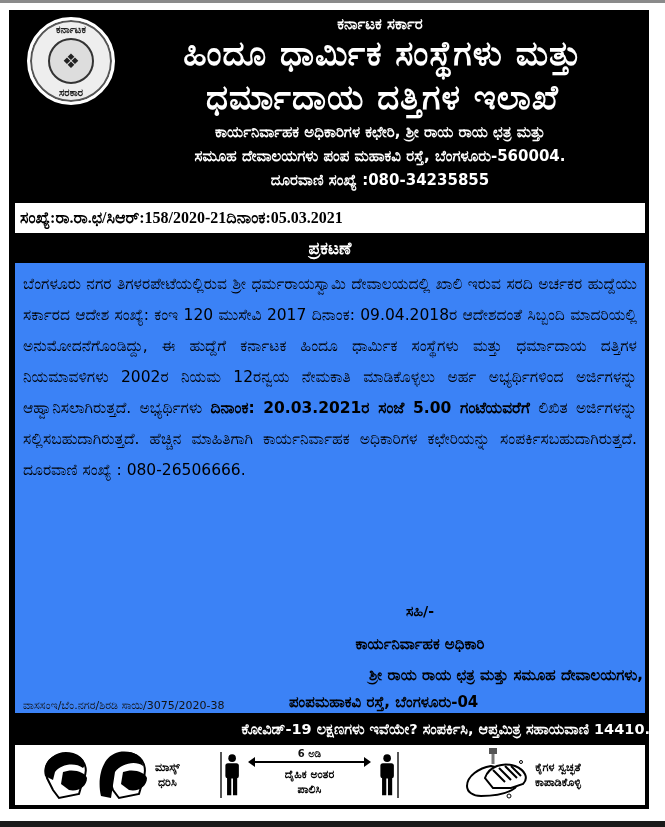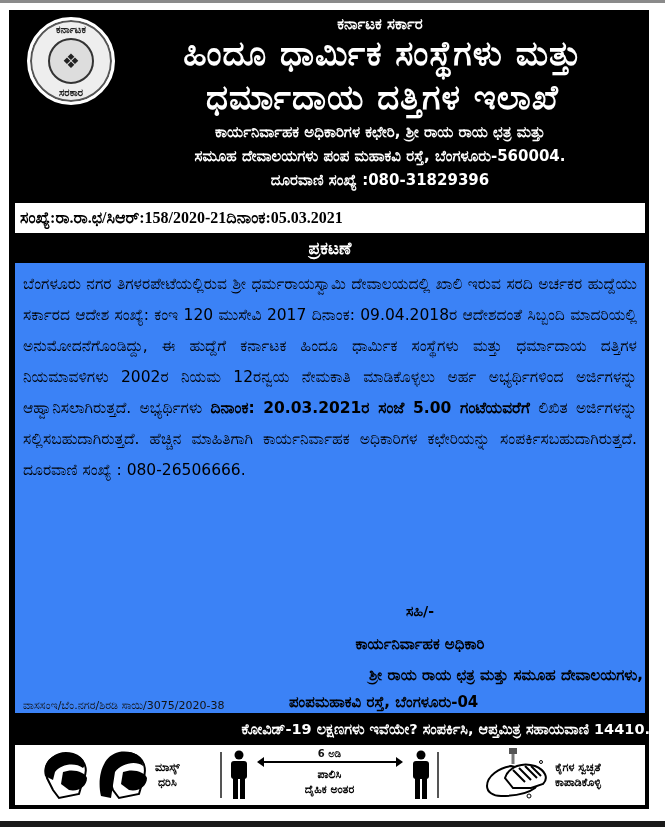--- a/index.html
+++ b/index.html
@@ -84,21 +84,21 @@
       <div class="inner">
         <div class="glyph">❖</div>
       </div>
       <div class="arc-bot">ಸರಕಾರ</div>
     </div>
     <div class="h-gov">ಕರ್ನಾಟಕ ಸರ್ಕಾರ</div>
     <div class="h-dept1">ಹಿಂದೂ ಧಾರ್ಮಿಕ ಸಂಸ್ಥೆಗಳು ಮತ್ತು</div>
     <div class="h-dept2">ಧರ್ಮಾದಾಯ ದತ್ತಿಗಳ ಇಲಾಖೆ</div>
     <div class="h-addr1">ಕಾರ್ಯನಿರ್ವಾಹಕ ಅಧಿಕಾರಿಗಳ ಕಛೇರಿ, ಶ್ರೀ ರಾಯ ರಾಯ ಛತ್ರ ಮತ್ತು</div>
     <div class="h-addr2">ಸಮೂಹ ದೇವಾಲಯಗಳು ಪಂಪ ಮಹಾಕವಿ ರಸ್ತೆ, ಬೆಂಗಳೂರು-560004.</div>
-    <div class="h-phone">ದೂರವಾಣಿ ಸಂಖ್ಯೆ :080-31829396</div>
+    <div class="h-phone">ದೂರವಾಣಿ ಸಂಖ್ಯೆ :080-34235855</div>
   </div>
 
   <div class="refbar">
     <span>ಸಂಖ್ಯೆ:ರಾ.ರಾ.ಛ/ಸಿಆರ್:158/2020-21</span>
     <span>ದಿನಾಂಕ:05.03.2021</span>
   </div>
 
   <div class="notice-title">ಪ್ರಕಟಣೆ</div>
 
   <div class="bodybox">
@@ -124,33 +124,33 @@
         <path d="M12 28 C6 10 22 0 36 4 C48 8 50 20 46 30 L42 44 L22 48 L16 40 Z" fill="#fff" stroke="#000" stroke-width="2"></path>
         <path d="M4 46 C0 30 4 6 22 2 C36 0 46 6 46 16 C38 10 24 14 18 22 L14 48 Z" fill="#000"></path>
         <path d="M26 22 C36 18 48 22 50 28 C50 36 42 42 32 40 L24 34 Z" fill="#000"></path>
       </svg>
       <div class="ic-label">
         <div>ಮಾಸ್ಕ್</div>
         <div>ಧರಿಸಿ</div>
       </div>
     </div>
     <div class="sep"></div>
-    <div class="cell" style="width:215px; justify-content:center; gap:4px;">
+    <div class="cell" style="width:175px; justify-content:center; gap:4px;">
       <svg width="24" height="50" viewBox="0 0 24 50">
         <circle cx="12" cy="5" r="4.5" fill="#000"></circle>
         <rect x="4" y="11" width="16" height="18" rx="3" fill="#000"></rect>
         <rect x="6" y="27" width="5" height="22" fill="#000"></rect>
         <rect x="13" y="27" width="5" height="22" fill="#000"></rect>
       </svg>
       <div class="dist">
         <div class="top">6 ಅಡಿ</div>
         <div class="arrow"></div>
         <div class="lbl ic-label">
+          <div>ದೈಹಿಕ ಅಂತರ</div>
           <div>ಪಾಲಿಸಿ</div>
-          <div>ದೈಹಿಕ ಅಂತರ</div>
         </div>
       </div>
       <svg width="24" height="50" viewBox="0 0 24 50">
         <circle cx="12" cy="5" r="4.5" fill="#000"></circle>
         <rect x="4" y="11" width="16" height="18" rx="3" fill="#000"></rect>
         <rect x="6" y="27" width="5" height="22" fill="#000"></rect>
         <rect x="13" y="27" width="5" height="22" fill="#000"></rect>
       </svg>
     </div>
     <div class="sep"></div>

